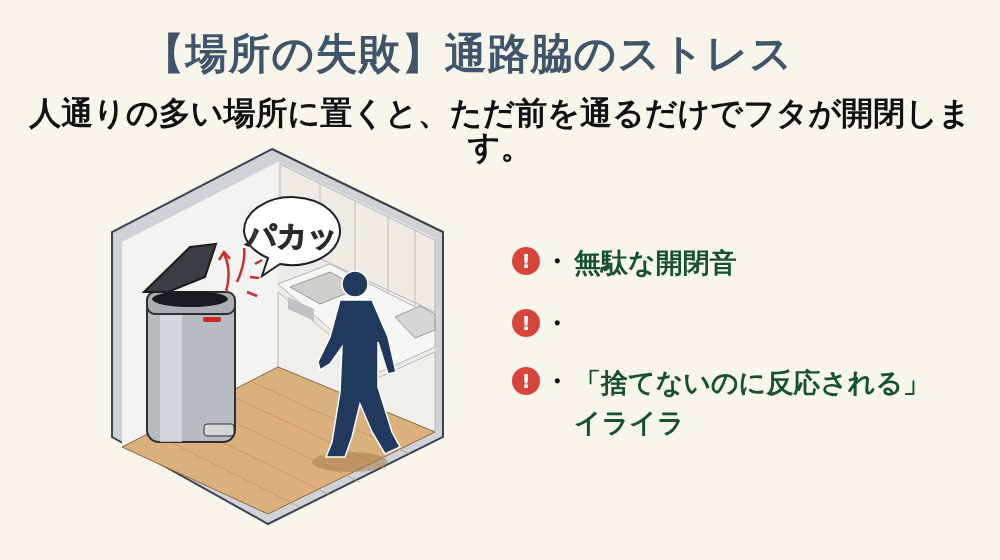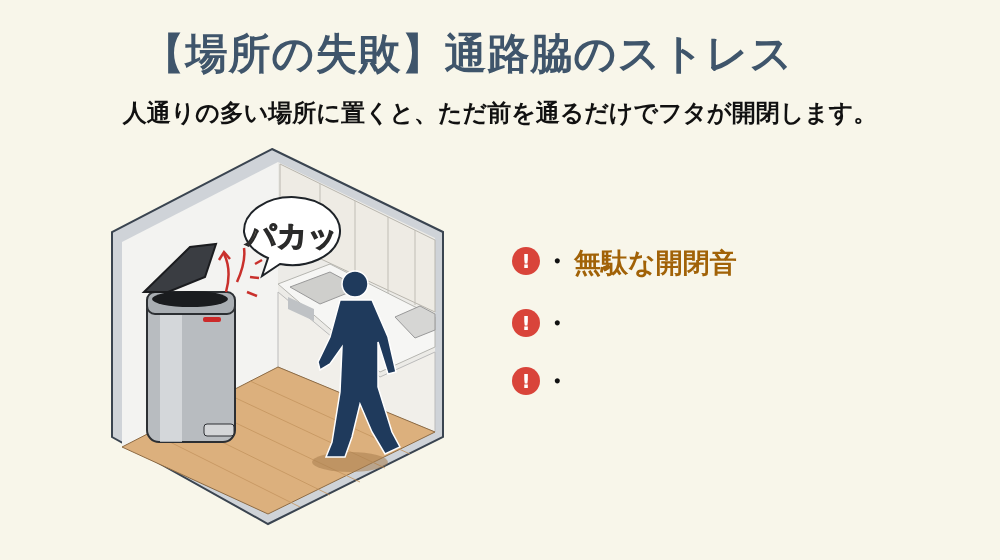--- a/index.html
+++ b/index.html
@@ -9,33 +9,33 @@
     font-family: "DejaVu Sans", "Liberation Sans", sans-serif;
     position: relative;
   }
   .title {
     position: absolute; left: 0; top: 28px; width: 936px;
     text-align: center; font-size: 42px; font-weight: bold;
     color: #3f556b; letter-spacing: 1px; line-height: 52px;
   }
   .subtitle {
     position: absolute; left: 0; top: 96px; width: 1000px;
-    text-align: center; font-size: 24px; font-weight: bold;
+    text-align: center; font-size: 32px; font-weight: bold;
     color: #111; line-height: 34px;
   }
   .illustration { position: absolute; left: 100px; top: 142px; width: 360px; height: 400px; }
   .points { position: absolute; left: 512px; top: 243px; width: 470px; }
   .point { display: flex; align-items: flex-start; margin-bottom: 22px; }
   .warn-icon {
     width: 28px; height: 28px; border-radius: 50%; background: #d9443a;
     color: #fff; font-weight: bold; font-size: 20px; line-height: 28px;
     text-align: center; flex: 0 0 28px; margin-top: 4px;
   }
   .bullet { font-size: 26px; font-weight: bold; color: #111; width: 34px; text-align: center; line-height: 36px; flex: 0 0 34px; }
-  .point-text { font-size: 27px; font-weight: bold; color: #a16207; line-height: 40px; }
+  .point-text { font-size: 27px; font-weight: bold; color: #14532d; line-height: 40px; }
 </style>
 </head>
 <body>
 
 <div class="title">【場所の失敗】通路脇のストレス</div>
 <div class="subtitle">人通りの多い場所に置くと、ただ前を通るだけでフタが開閉します。</div>
 
 <div class="illustration">
   <svg width="360" height="400" viewBox="100 150 360 400" xmlns="http://www.w3.org/2000/svg">
 
@@ -105,14 +105,16 @@
     <span class="bullet">・</span>
     <span class="point-text">無駄な開閉音</span>
   </div>
   <div class="point">
     <span class="warn-icon">!</span>
     <span class="bullet">・</span>
   </div>
   <div class="point">
     <span class="warn-icon">!</span>
     <span class="bullet">・</span>
+    <span class="point-text" style="white-space: pre-line;">「捨てないのに反応される」
+イライラ</span>
   </div>
 </div>
 
 </body></html>

